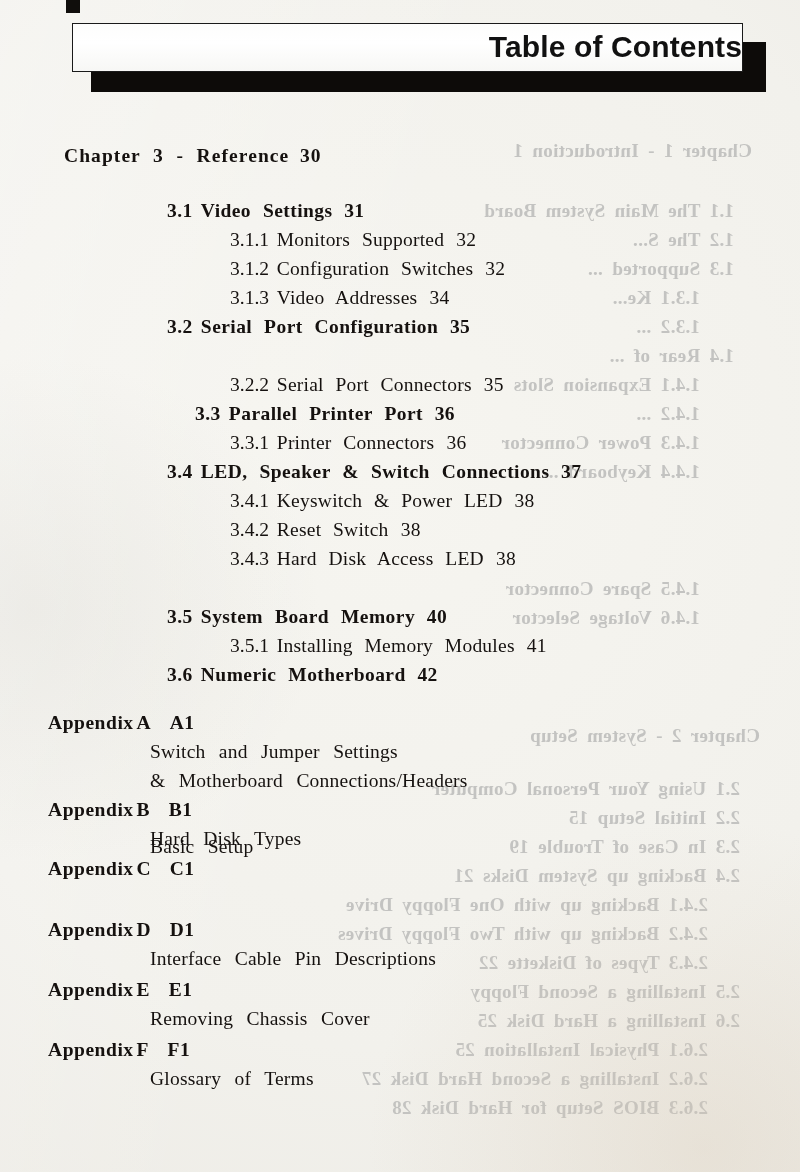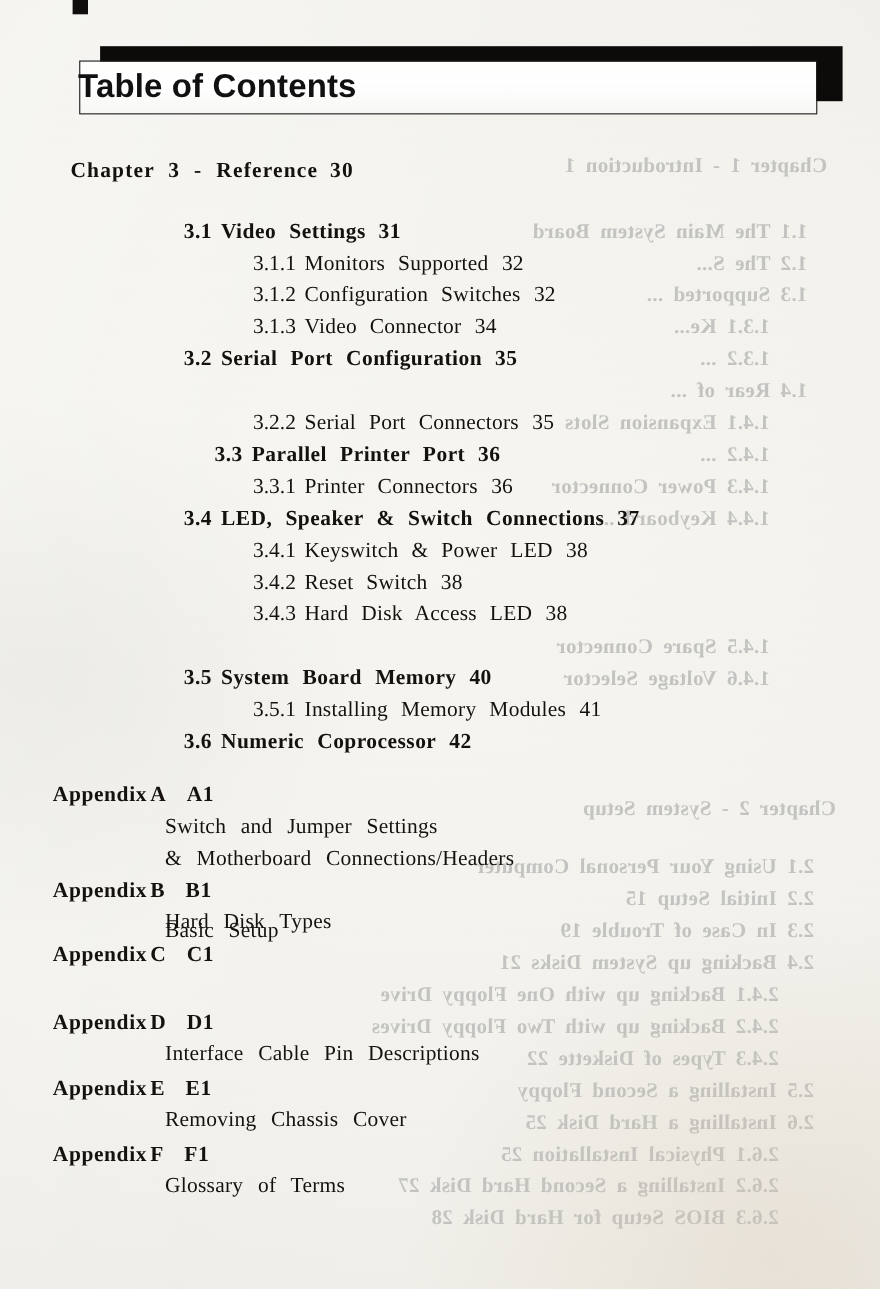--- a/index.html
+++ b/index.html
@@ -87,22 +87,21 @@
     position: absolute;
     left: 0;
     top: 0;
     width: 671px;
     height: 49px;
     background: linear-gradient(180deg,#fdfdfc 0%, #ffffff 40%, #f7f7f5 100%);
     border: 1.6px solid #1a1a1a;
     box-sizing: border-box;
     display: flex;
     align-items: center;
-    justify-content: flex-start;
-    margin-top: 32px;
+    justify-content: flex-end;
   }
   #banner-title {
     font-family: "Liberation Sans", "DejaVu Sans", sans-serif;
     font-weight: bold;
     font-size: 30px;
     letter-spacing: 0.004em;
     color: #111111;
     line-height: 1;
     margin-left: -2px;
     margin-top: -1px;
@@ -237,21 +236,21 @@
     <div class="line lvl2" style="left:167px; top:200px;">
       <span class="num">3.1</span><span class="ttl">Video Settings</span><span class="pg">31</span>
     </div>
     <div class="line lvl3" style="left:230px; top:229px;">
       <span class="num">3.1.1</span><span class="ttl">Monitors Supported</span><span class="pg">32</span>
     </div>
     <div class="line lvl3" style="left:230px; top:258px;">
       <span class="num">3.1.2</span><span class="ttl">Configuration Switches</span><span class="pg">32</span>
     </div>
     <div class="line lvl3" style="left:230px; top:287px;">
-      <span class="num">3.1.3</span><span class="ttl">Video Connector</span><span class="pg">34</span>
+      <span class="num">3.1.3</span><span class="ttl">Video Addresses</span><span class="pg">34</span>
     </div>
 
     <div class="line lvl2" style="left:167px; top:316px;">
       <span class="num">3.2</span><span class="ttl">Serial Port Configuration</span><span class="pg">35</span>
     </div>
     <div class="line lvl3" style="left:230px; top:374px;">
       <span class="num">3.2.2</span><span class="ttl">Serial Port Connectors</span><span class="pg">35</span>
     </div>
 
     <div class="line lvl2" style="left:167px; top:403px;margin-left:28px;">
@@ -275,21 +274,21 @@
     </div>
 
     <div class="line lvl2" style="left:167px; top:606px;">
       <span class="num">3.5</span><span class="ttl">System Board Memory</span><span class="pg">40</span>
     </div>
     <div class="line lvl3" style="left:230px; top:635px;">
       <span class="num">3.5.1</span><span class="ttl">Installing Memory Modules</span><span class="pg">41</span>
     </div>
 
     <div class="line lvl2" style="left:167px; top:664px;">
-      <span class="num">3.6</span><span class="ttl">Numeric Coprocessor</span><span class="pg">42</span>
+      <span class="num">3.6</span><span class="ttl">Numeric Motherboard</span><span class="pg">42</span>
     </div>
 
     <div class="line appx" style="left:48px; top:712px;">
       <span>Appendix</span><span class="letter">A</span><span class="pg">A1</span>
     </div>
     <div class="line appx-desc" style="left:150px; top:770px;">&amp;  Motherboard   Connections/Headers</div>
     <div class="line appx-desc" style="left:150px; top:741px;">Switch and Jumper Settings</div>
 
     <div class="line appx" style="left:48px; top:799px;">
       <span>Appendix</span><span class="letter">B</span><span class="pg">B1</span>

